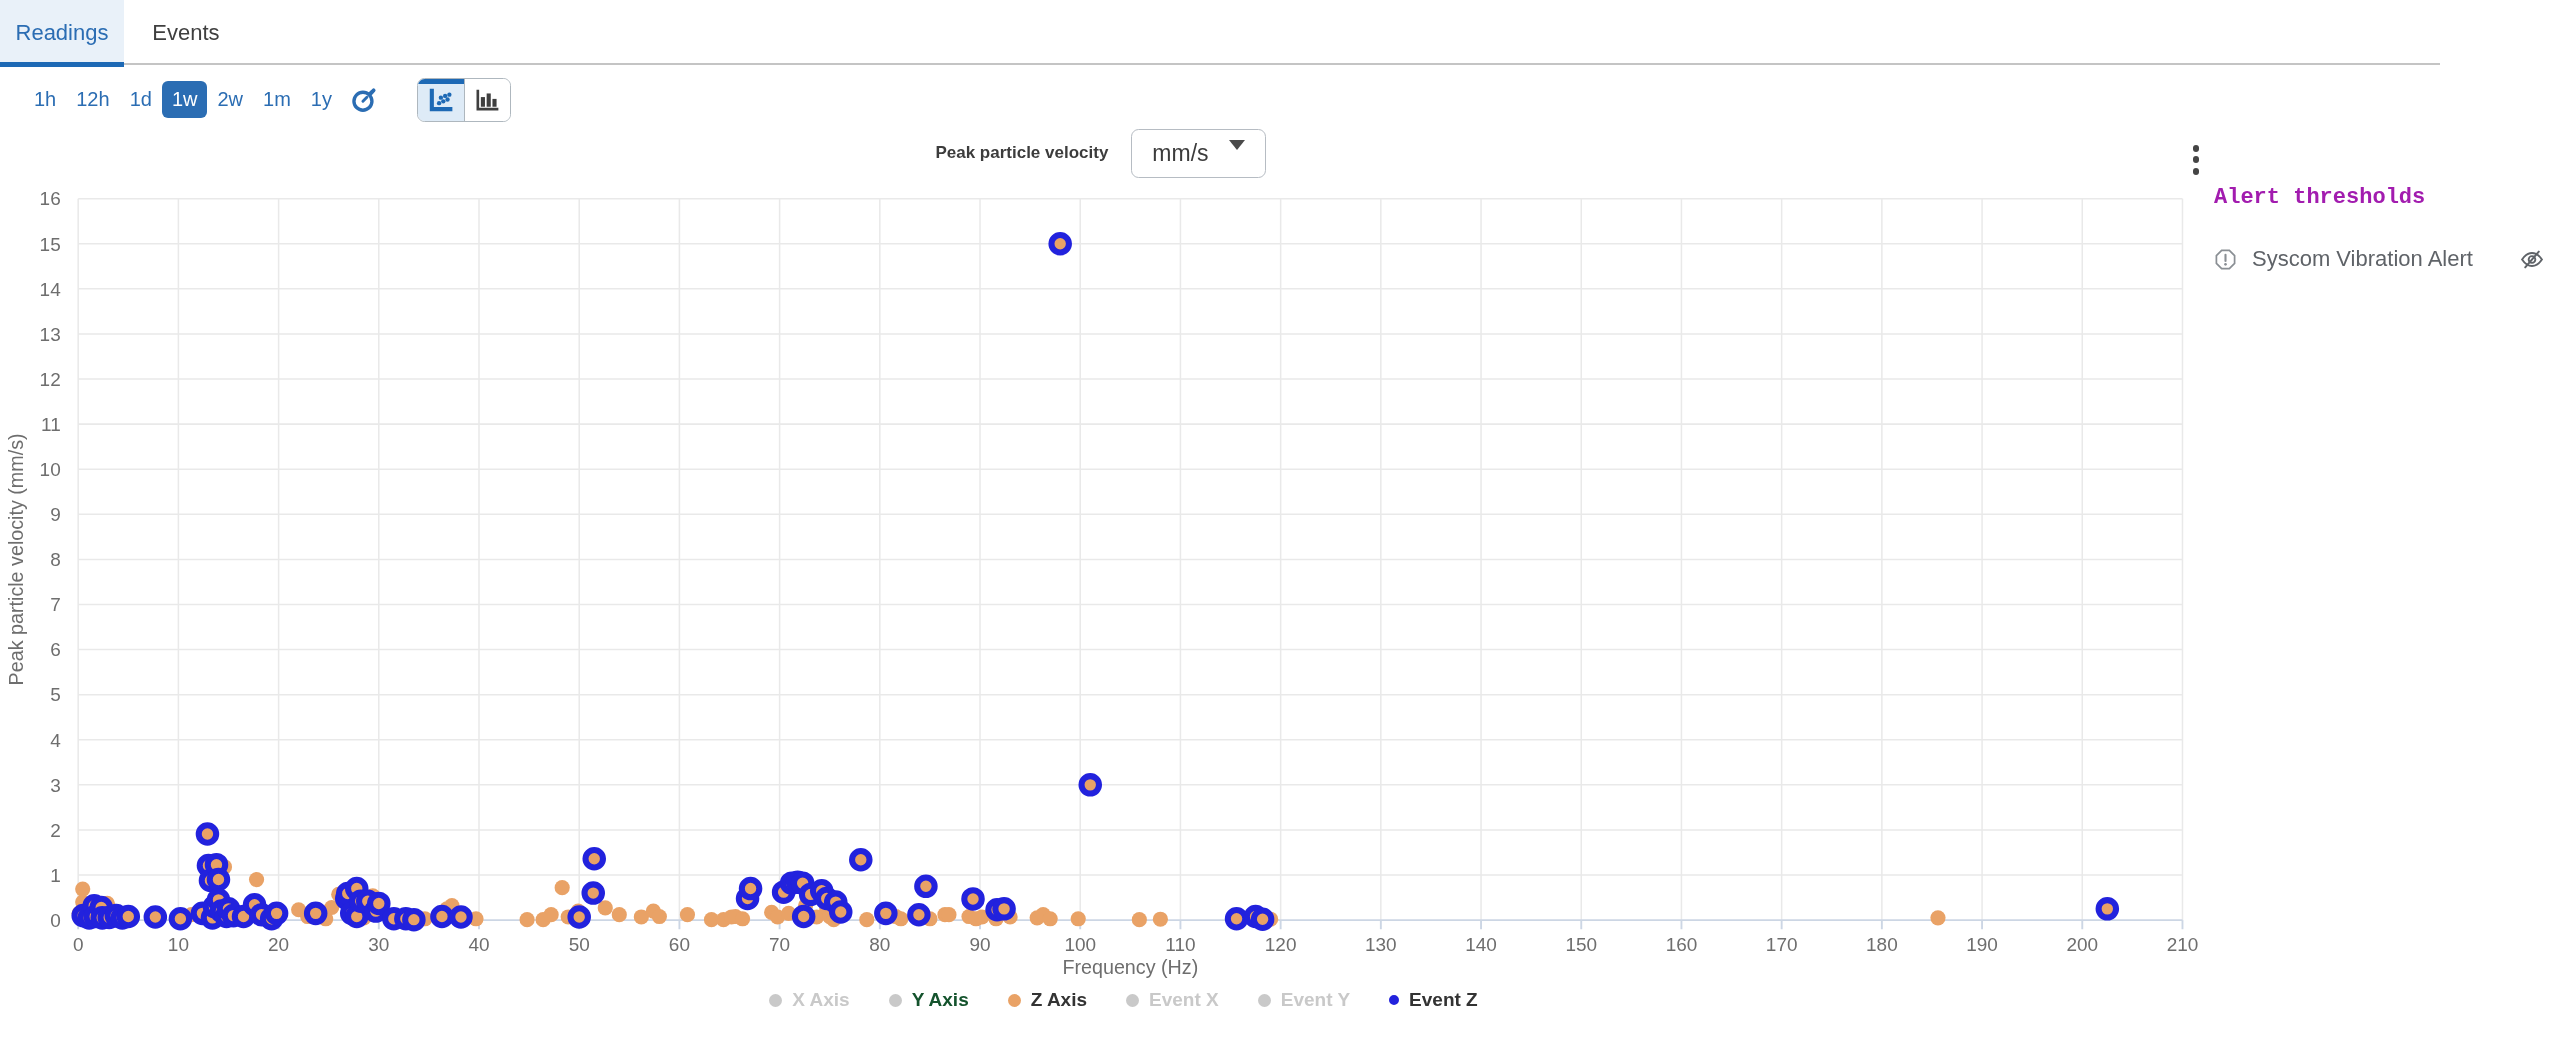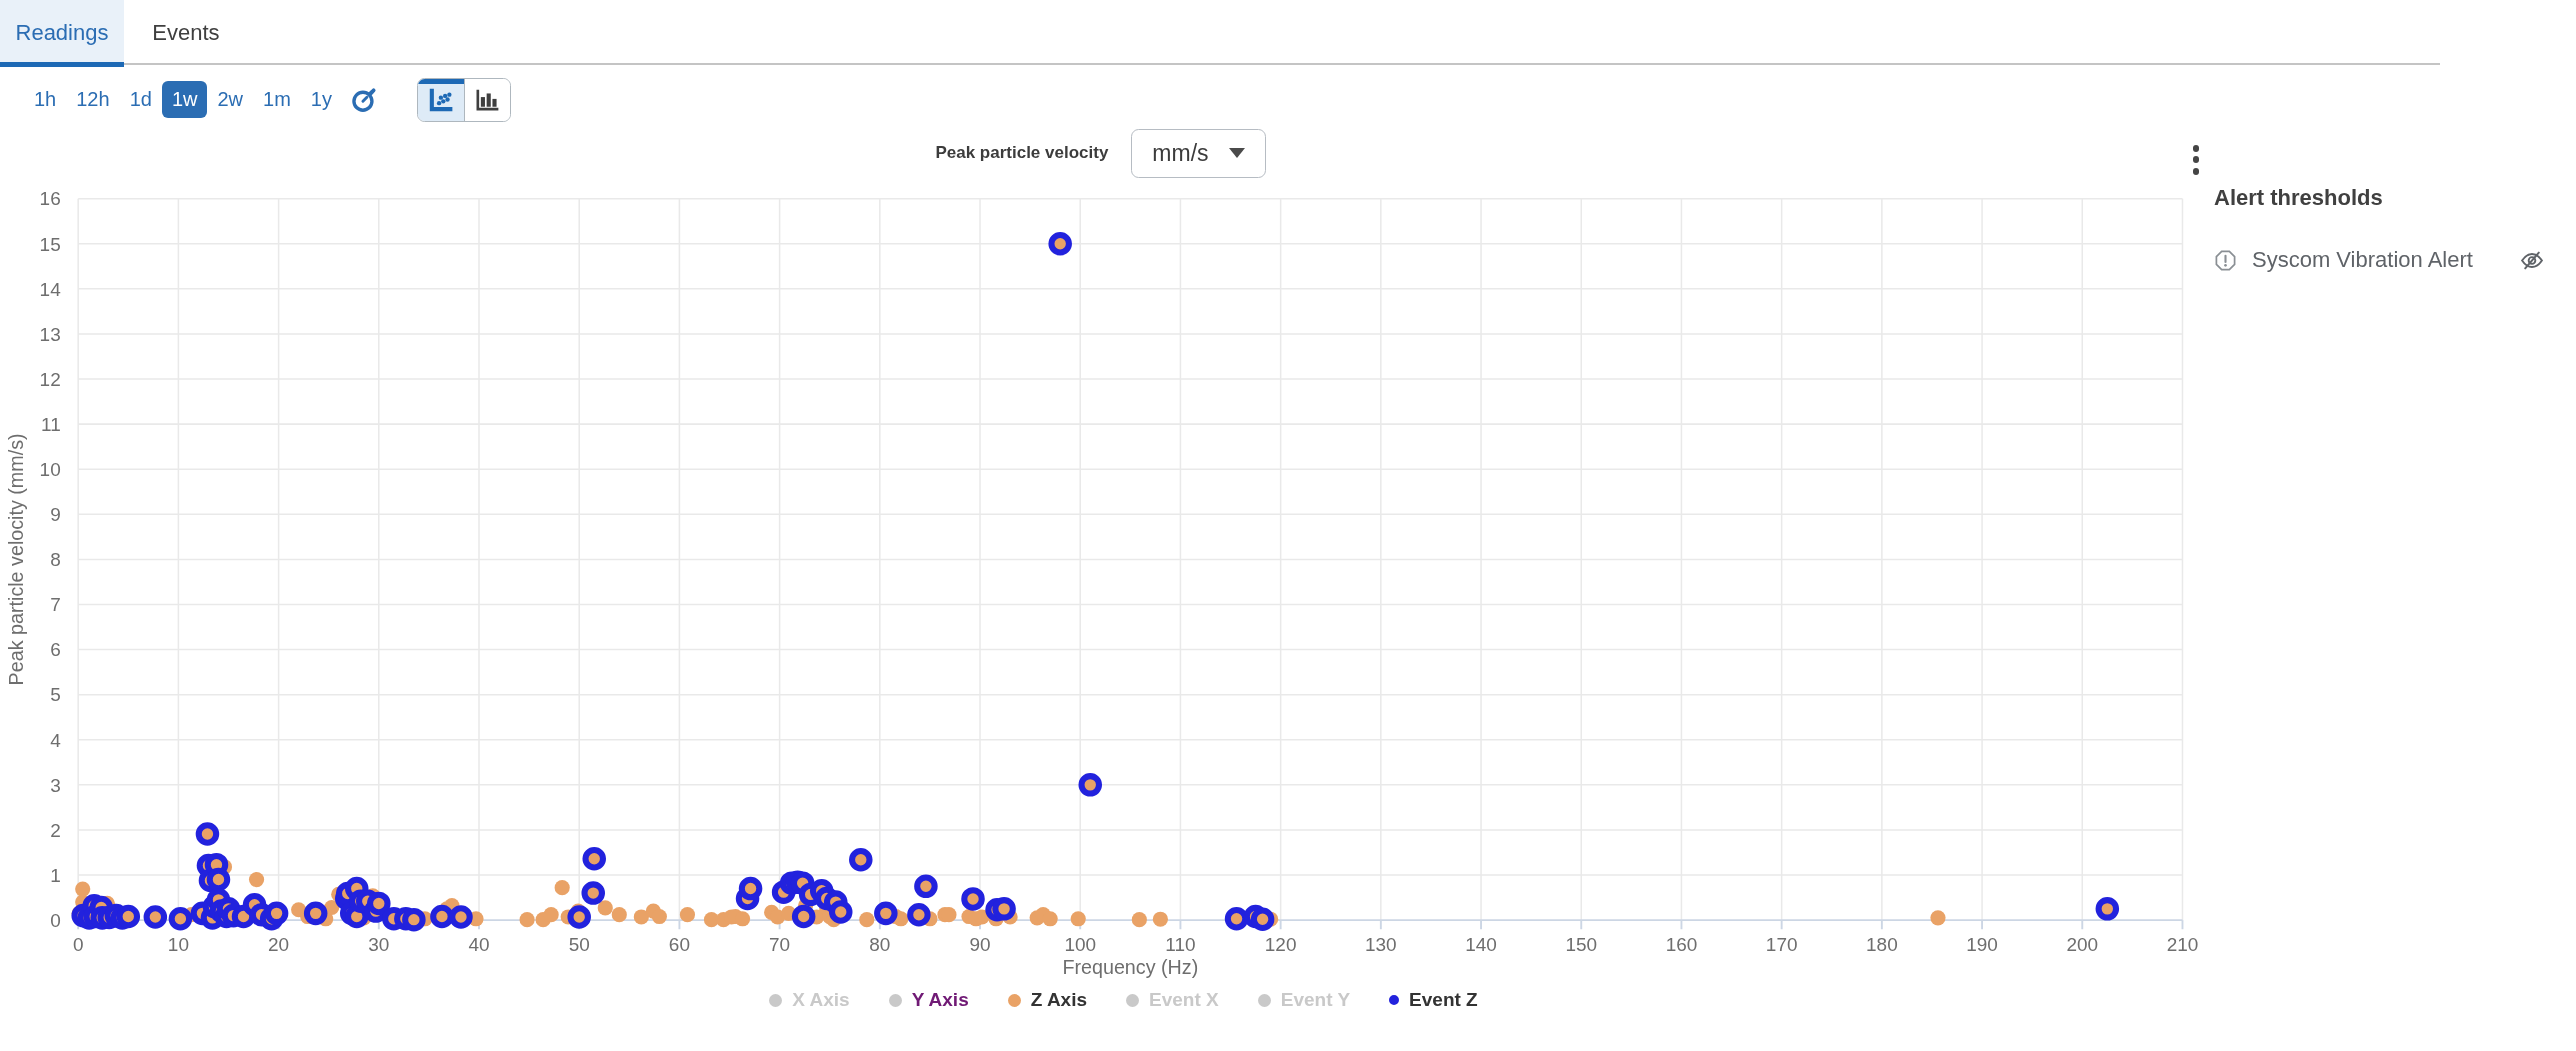--- a/index.html
+++ b/index.html
@@ -23,31 +23,31 @@
   .icon-btn { background:none; border:none; padding:4.6px 7.6px; cursor:pointer; display:flex; align-items:center; }
   .toggle-group { display:flex; margin-left:33px; border:1.5px solid #aeb7be; border-radius:7.6px; overflow:hidden; height:44px; }
   .toggle-cell { width:46px; display:flex; align-items:center; justify-content:center; background:#fff; position:relative; cursor:pointer; border:none; padding:0; }
   .toggle-cell.selected { background:#deebf7; }
   .toggle-cell.selected::before { content:""; position:absolute; top:0; left:0; right:0; height:5.3px; background:#1d69b5; }
   .toggle-cell + .toggle-cell { border-left:1.5px solid #aeb7be; }
   
   .chart-header { position:absolute; top:128px; left:0; width:2201px; height:50px;
                   display:flex; align-items:center; justify-content:center; gap:23px; }
   .chart-title { font-size:17px; font-weight:bold; color:#3c3c3c; }
-  .unit-select { display:flex; align-items:center; gap:20px; border:1.5px solid #b6bcc3; border-radius:7.6px;
+  .unit-select { display:flex; gap:20px; border:1.5px solid #b6bcc3; border-radius:7.6px;
                  padding:10px 20px; font-size:23px; color:#3c3c3c; background:#fff; cursor:pointer; }
   .caret { width:0; height:0; border-left:8.3px solid transparent; border-right:8.3px solid transparent;
            border-top:10px solid #4a4a4a; }
   
   .kebab { position:absolute; left:2181px; top:144px; width:30px; display:flex; flex-direction:column;
            align-items:center; gap:4.6px; cursor:pointer; background:none; border:none; }
   .kebab span { width:6.8px; height:6.8px; border-radius:50%; background:#454545; }
   
   .alert-panel { position:absolute; left:2214px; top:185px; width:331px; }
-  .alert-title { font-size:22px; font-weight:bold; color:#404040; }
+  .alert-title { font-size:22px; font-weight:bold; color:#a21caf;font-family:Liberation Mono, monospace; }
   .alert-row { margin-top:36px; display:flex; align-items:center; }
   .alert-name { margin-left:15px; font-size:22px; color:#5f6368; flex:1; }
   
   #chart-svg { position:absolute; left:0; top:0; }
   
   .legend { position:absolute; top:989px; left:0; width:2247px; display:flex; justify-content:center;
             gap:39px; align-items:flex-start; }
   .legend-item { display:flex; align-items:center; gap:10px; cursor:pointer; }
   .legend-dot { width:13px; height:13px; border-radius:50%; }
   .legend-dot.ring { width:8.3px; height:8.3px; border-style:solid; border-width:5.3px; }
@@ -391,21 +391,21 @@
   </div>
 </div>
 
 <div class="legend" id="legend">
     <div class="legend-item">
       <span class="legend-dot" style="background: rgb(201, 201, 201);"></span>
       <span class="legend-label" style="color: rgb(201, 201, 201);">X Axis</span>
     </div>
     <div class="legend-item">
       <span class="legend-dot" style="background: rgb(201, 201, 201);"></span>
-      <span class="legend-label" style="color: #701a75;">Y Axis</span>
+      <span class="legend-label" style="color: #14532d;">Y Axis</span>
     </div>
     <div class="legend-item">
       <span class="legend-dot" style="background: rgb(233, 162, 102);"></span>
       <span class="legend-label" style="color: rgb(51, 51, 51);">Z Axis</span>
     </div>
     <div class="legend-item">
       <span class="legend-dot" style="background: rgb(201, 201, 201);"></span>
       <span class="legend-label" style="color: rgb(201, 201, 201);">Event X</span>
     </div>
     <div class="legend-item">

